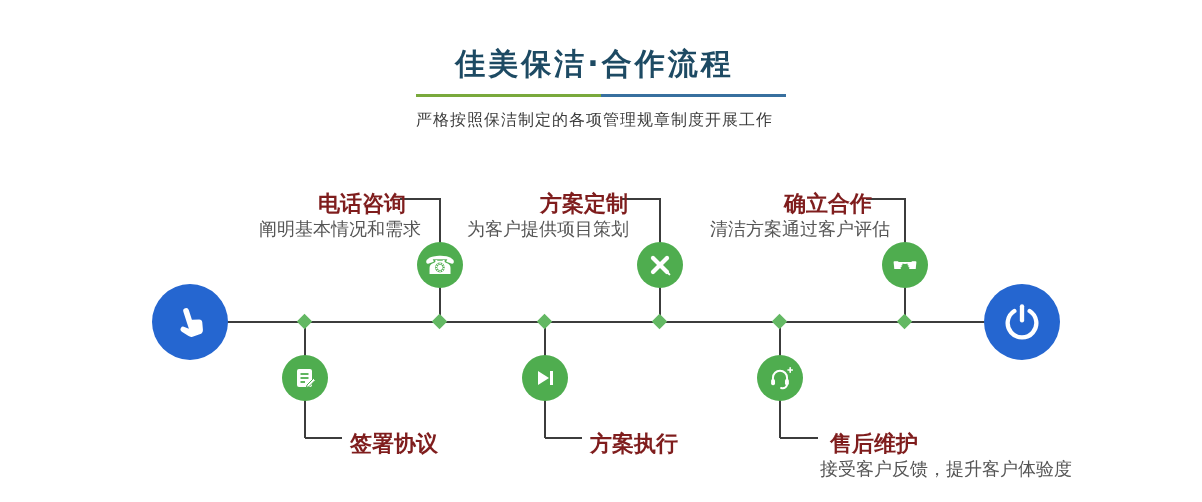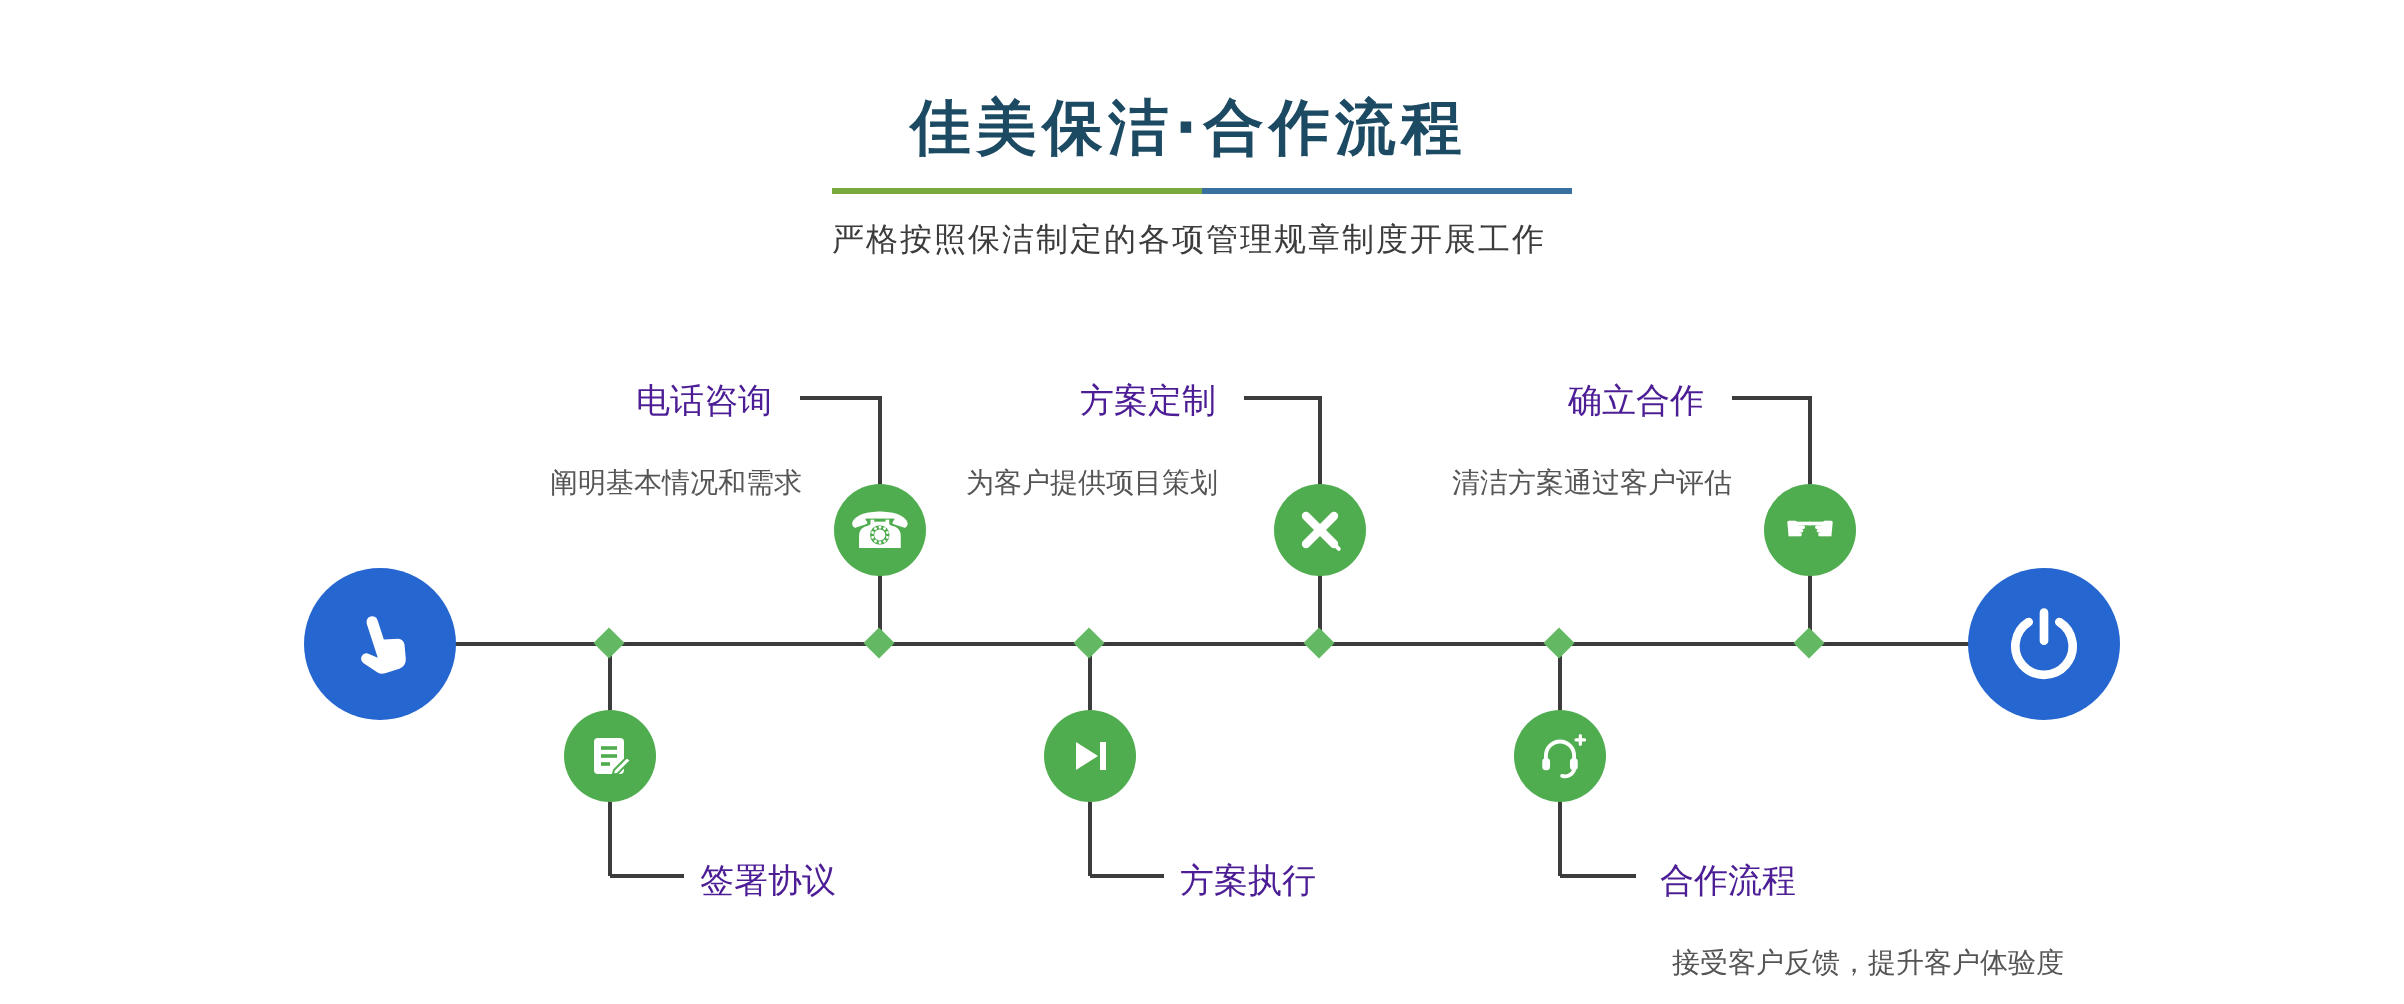--- a/index.html
+++ b/index.html
@@ -25,22 +25,22 @@
   .v-line{position:absolute;width:2px;background:#3c3c3c;}
   .diamond{position:absolute;width:11px;height:11px;background:#63b863;transform:rotate(45deg);top:316px;}
   .end-circle{
     position:absolute;width:76px;height:76px;border-radius:50%;background:#2566d0;
     display:flex;align-items:center;justify-content:center;color:#fff;
   }
   .step-circle{
     position:absolute;width:46px;height:46px;border-radius:50%;background:#4fad4f;
     display:flex;align-items:center;justify-content:center;color:#fff;
   }
-  .step-title{position:absolute;margin:0;font-size:17px;font-weight:normal;color:#4c1d95;white-space:nowrap;}
-  .step-desc{position:absolute;margin:16px;font-size:14px;color:#555;white-space:nowrap;}
+  .step-title{position:absolute;margin:0;font-size:22px;font-weight:bold;color:#7f1d1d;white-space:nowrap;}
+  .step-desc{position:absolute;margin:0;font-size:18px;color:#555;white-space:nowrap;}
   .icon{display:flex;align-items:center;justify-content:center;line-height:1;}
   .glyph-icon{font-size:25px;color:#fff;}
   .hand-glyphs{font-size:17px;color:#fff;letter-spacing:-5px;padding-right:5px;white-space:nowrap;}
 </style>
 </head>
 <body>
 
 <div class="canvas">
 
   <h1 class="title">佳美保洁·合作流程</h1>
@@ -141,16 +141,16 @@
     <span class="icon">
       <svg width="26" height="26" viewBox="0 0 24 24" fill="none" stroke="#ffffff" stroke-width="1.8" stroke-linecap="round">
         <path d="M5.5 15 v-3.2 a6.5 6.5 0 0 1 13 0 V15"></path>
         <rect x="3.8" y="13" width="3.6" height="5.6" rx="1.6" fill="#ffffff" stroke="none"></rect>
         <rect x="16.6" y="13" width="3.6" height="5.6" rx="1.6" fill="#ffffff" stroke="none"></rect>
         <path d="M18.4 18.8 a4.5 4.5 0 0 1 -5.4 2.4"></path>
         <path d="M19.4 4.6 h4 M21.4 2.6 v4" stroke-width="1.5"></path>
       </svg>
     </span>
   </div>
-  <p class="step-title" style="left:830px;top:429px;">合作流程</p>
+  <p class="step-title" style="left:830px;top:429px;">售后维护</p>
   <p class="step-desc" style="left:820px;top:457px;">接受客户反馈，提升客户体验度</p>
 
 </div>
 
 </body></html>

